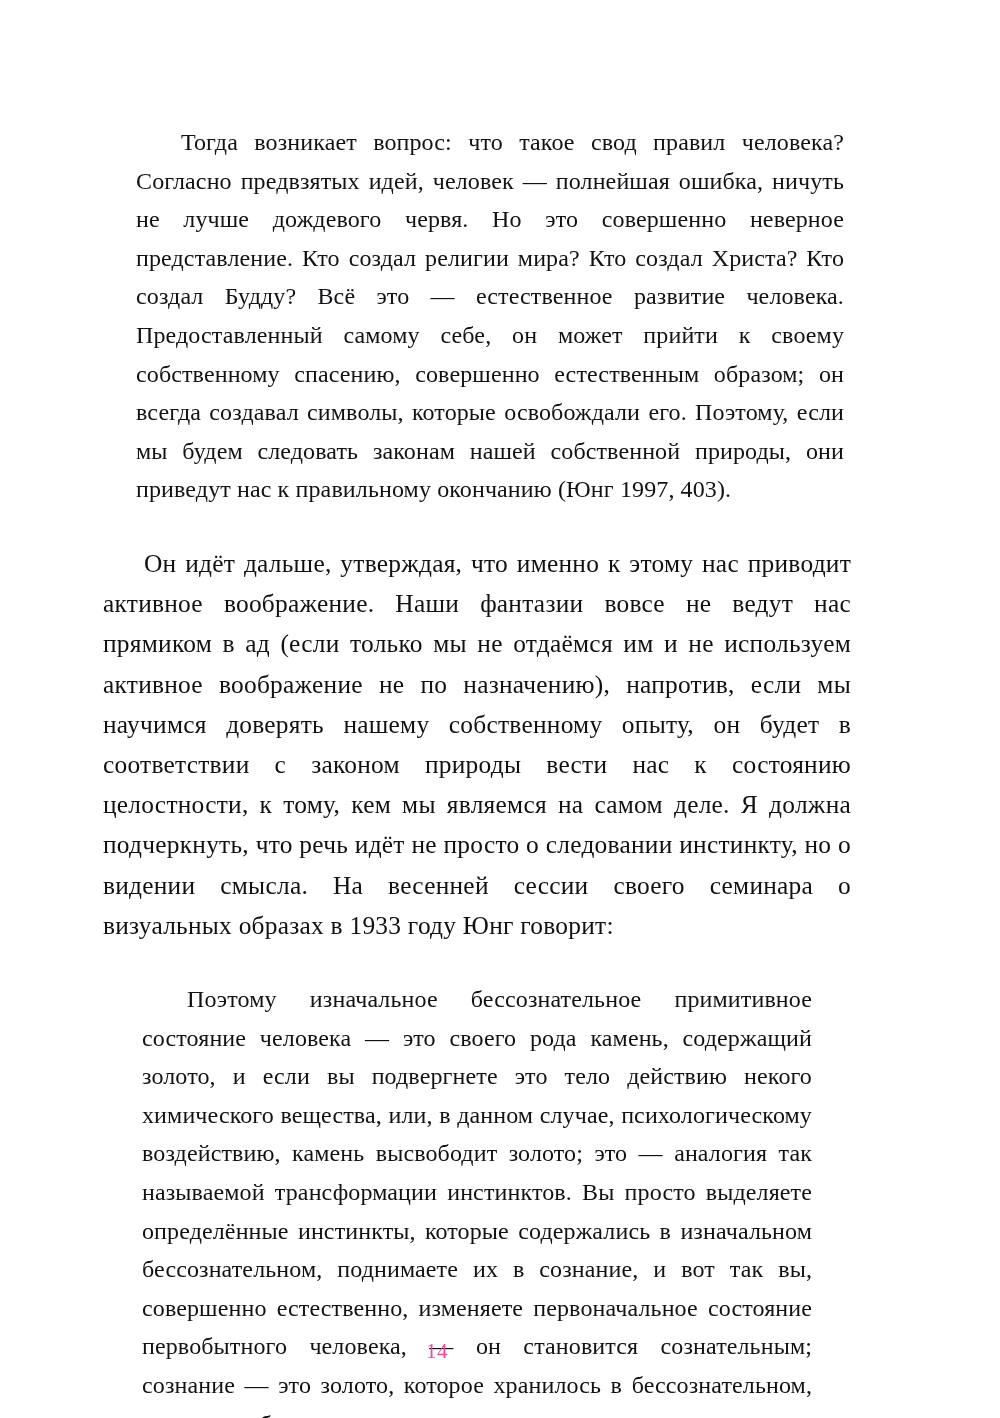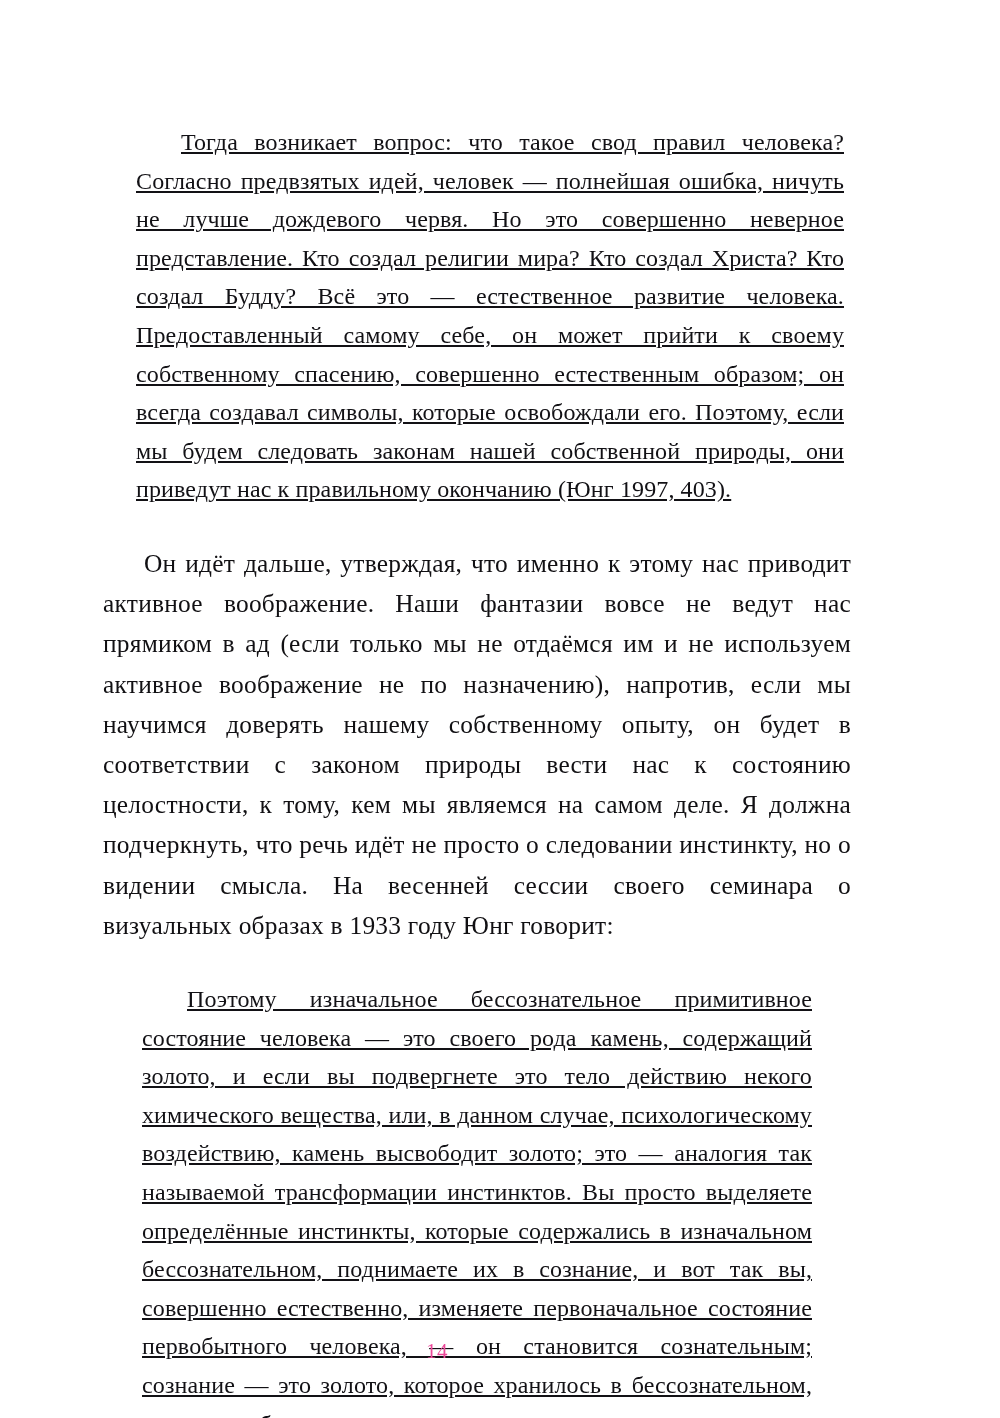--- a/index.html
+++ b/index.html
@@ -55,21 +55,20 @@
   
   .quote {
     box-sizing: border-box;
     margin: 0;
     font-size: 24.0px;
     line-height: 38.6px;
     text-align: justify;
     text-justify: inter-word;
     color: #121115;
     letter-spacing: 0.005em;
-    text-decoration: underline;
   }
   .quote.q1 {
     margin-left: 33px;
     width: 708px;
     text-indent: 45px;
     text-align-last: left;
   }
   .quote.q2 {
     margin-left: 39px;
     width: 670px;

